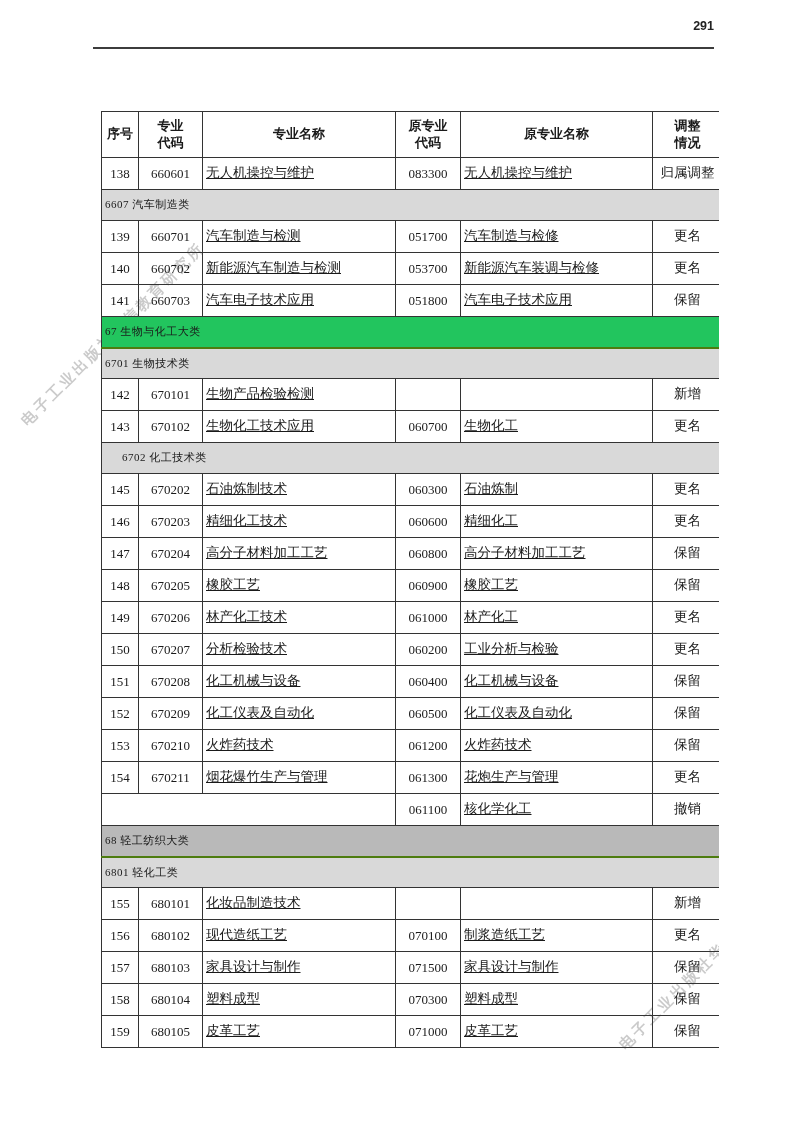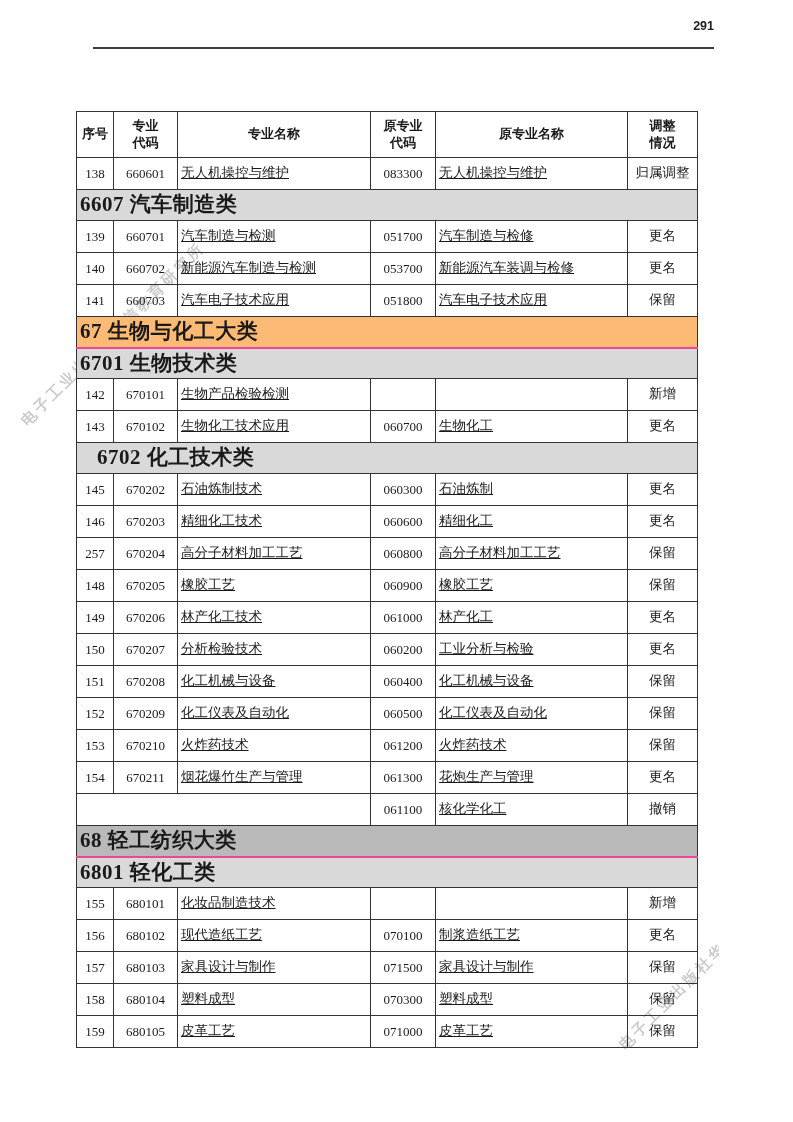--- a/index.html
+++ b/index.html
@@ -44,21 +44,21 @@
     white-space: nowrap;
     transform-origin: 0 50%;
     transform: rotate(-45deg);
     pointer-events: none;
   }
   .wm-left  { left: 24px;  top: 398px; }
   .wm-right { left: 622px; top: 1022px; }
 
   table.majors-table {
     position: absolute;
-    left: 76px;
+    left: 101px;
     top: 95px;
     width: 621px;
     border-collapse: collapse;
     table-layout: fixed;
     font-size: 13.5px;
     line-height: 1.2;
   }
   table.majors-table td,
   table.majors-table th {
     border: 1px solid #333;
@@ -85,28 +85,28 @@
     text-align: left;
     padding-left: 3px;
     padding-right: 2px;
     text-decoration: underline;
   }
   td.cell-status { text-align: center; }
   td.u { text-decoration: underline; }
 
   tr.section-row td {
     height: 31px;
-    font-weight: 700;
-    font-size: 21px;
+    font-weight: 400;
+    font-size: 11px;
     text-align: left;
     vertical-align: middle;
     padding-left: 3px;
     letter-spacing: 0.5px;
   }
-  tr.section-row.after-major td { border-top: 2px solid #ec4899; }
+  tr.section-row.after-major td { border-top: 2px solid #4d7c0f; }
 </style>
 </head>
 <body>
 
 <div class="page">
 
   <div class="page-number">291</div>
 
   <div class="header-rule"></div>
 
@@ -166,21 +166,21 @@
         </tr>
         <tr class="data-row">
           <td colspan="1" class="cell-no">141</td>
           <td colspan="1" class="cell-code">660703</td>
           <td colspan="1" class="cell-name">汽车电子技术应用</td>
           <td colspan="1" class="cell-old_code">051800</td>
           <td colspan="1" class="cell-old_name">汽车电子技术应用</td>
           <td colspan="1" class="cell-status">保留</td>
         </tr>
         <tr class="section-row major">
-          <td colspan="6" style="background: #fdba74;">67 生物与化工大类</td>
+          <td colspan="6" style="background: #22c55e;">67 生物与化工大类</td>
         </tr>
         <tr class="section-row sub after-major">
           <td colspan="6" style="background: rgb(217, 217, 217);">6701 生物技术类</td>
         </tr>
         <tr class="data-row">
           <td colspan="1" class="cell-no">142</td>
           <td colspan="1" class="cell-code">670101</td>
           <td colspan="1" class="cell-name">生物产品检验检测</td>
           <td colspan="1" class="cell-old_code"></td>
           <td colspan="1" class="cell-old_name"></td>
@@ -207,21 +207,21 @@
         </tr>
         <tr class="data-row">
           <td colspan="1" class="cell-no">146</td>
           <td colspan="1" class="cell-code">670203</td>
           <td colspan="1" class="cell-name">精细化工技术</td>
           <td colspan="1" class="cell-old_code">060600</td>
           <td colspan="1" class="cell-old_name">精细化工</td>
           <td colspan="1" class="cell-status">更名</td>
         </tr>
         <tr class="data-row">
-          <td colspan="1" class="cell-no">257</td>
+          <td colspan="1" class="cell-no">147</td>
           <td colspan="1" class="cell-code">670204</td>
           <td colspan="1" class="cell-name">高分子材料加工工艺</td>
           <td colspan="1" class="cell-old_code">060800</td>
           <td colspan="1" class="cell-old_name">高分子材料加工工艺</td>
           <td colspan="1" class="cell-status">保留</td>
         </tr>
         <tr class="data-row">
           <td colspan="1" class="cell-no">148</td>
           <td colspan="1" class="cell-code">670205</td>
           <td colspan="1" class="cell-name">橡胶工艺</td>

